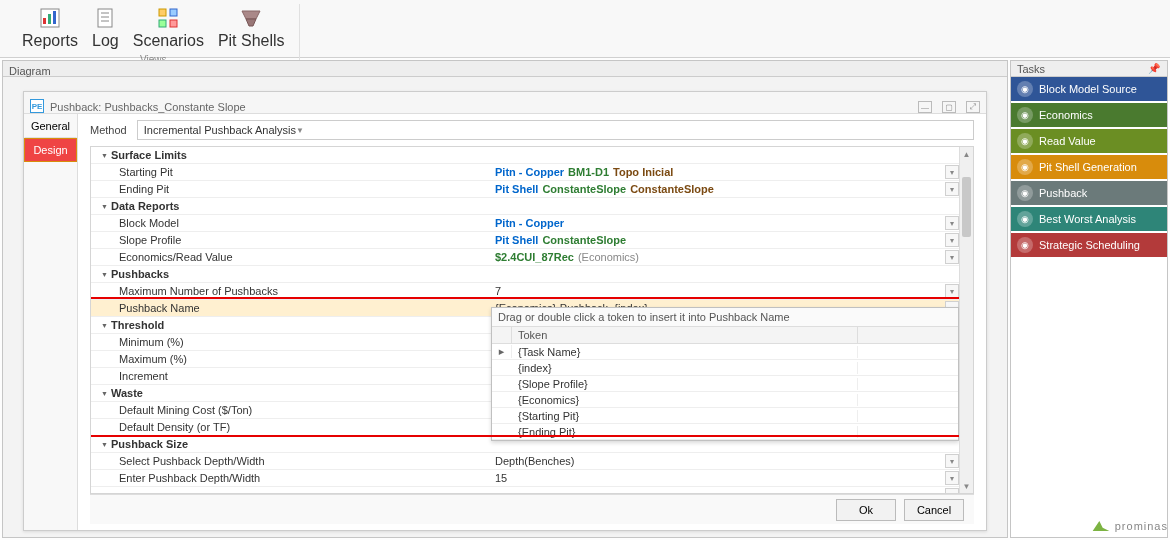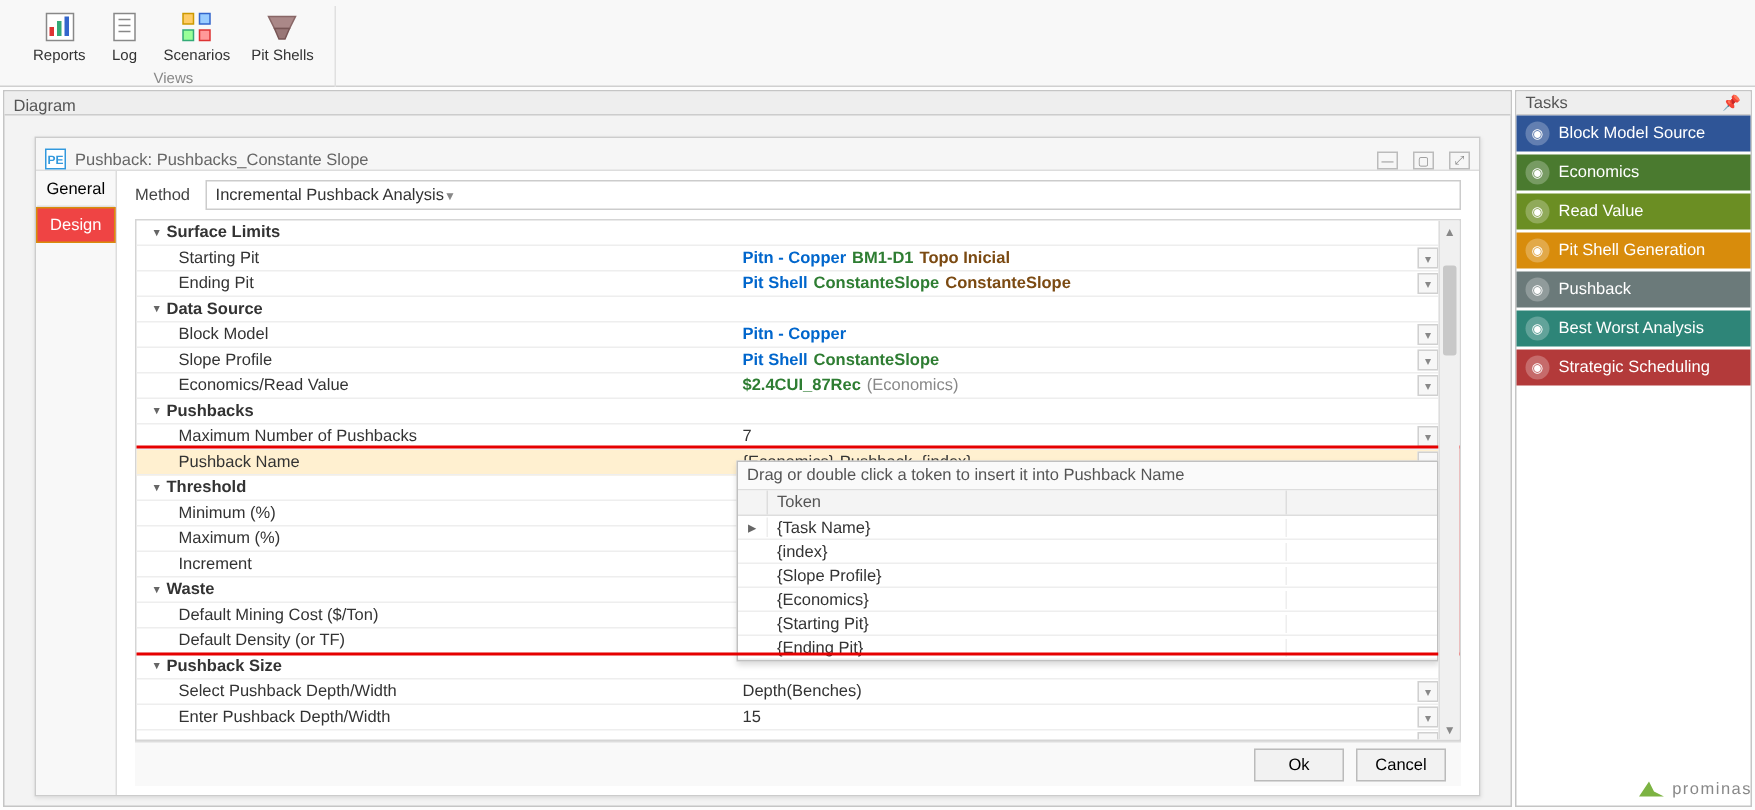--- a/index.html
+++ b/index.html
@@ -4,21 +4,21 @@
 <style>
 * { box-sizing: border-box; margin: 0; padding: 0; font-family: "Segoe UI", Tahoma, sans-serif; font-size: 11px; }
 body { background: #fdfdfd; width: 1170px; height: 540px; overflow: hidden; }
 
 
 .ribbon { height: 58px; border-bottom: 1px solid #d0d0d0; background: #f8f8f8; display: flex; align-items: flex-start; padding: 4px 8px 0; }
 .ribbon-group { display: flex; flex-direction: column; align-items: center; border-right: 1px solid #e0e0e0; padding: 0 10px; }
 .ribbon-btns { display: flex; gap: 6px; }
 .ribbon-btn { display: flex; flex-direction: column; align-items: center; gap: 2px; padding: 2px 4px; cursor: pointer; }
 .ribbon-btn svg { width: 24px; height: 24px; }
-.ribbon-btn span { font-size: 10px; color: #333; }
+.ribbon-btn span { font-size: 16px; color: #333; }
 .ribbon-group-label { font-size: 10px; color: #888; margin-top: 2px; }
 
 
 .main { display: flex; height: calc(540px - 58px); }
 .diagram-area { flex: 1; border: 1px solid #c5c5c5; margin: 2px; background: #f3f3f3; display: flex; flex-direction: column; }
 .panel-header { height: 16px; background: #eee; border-bottom: 1px solid #ccc; padding: 4px 6px; color: #555; }
 
 
 .inner-window { background: #fff; border: 1px solid #ccc; margin: 14px 20px 6px; flex: 1; display: flex; flex-direction: column; box-shadow: 0 1px 3px rgba(0,0,0,0.1); }
 .inner-titlebar { height: 22px; background: #f6f6f6; border-bottom: 1px solid #ddd; display: flex; align-items: flex-end; padding: 0 6px; gap: 6px; }
@@ -185,21 +185,21 @@
                     <span class="blue">Pit Shell</span>
                     <span class="green">ConstanteSlope</span>
                     <span class="brown">ConstanteSlope</span>
                     <span class="dd-btn">▾</span>
                   </div>
                 </div>
 
               <div class="row section">
                   <div class="cell-label indent1">
                     <span class="caret">▼</span>
-                    <span>Data Source</span>
+                    <span>Data Reports</span>
                   </div>
                   <div class="cell-val"></div>
                 </div>
               <div class="row">
                   <div class="cell-label indent2">Block Model</div>
                   <div class="cell-val">
                     <span class="blue">Pitn - Copper</span>
                     <span class="dd-btn">▾</span>
                   </div>
                 </div>

